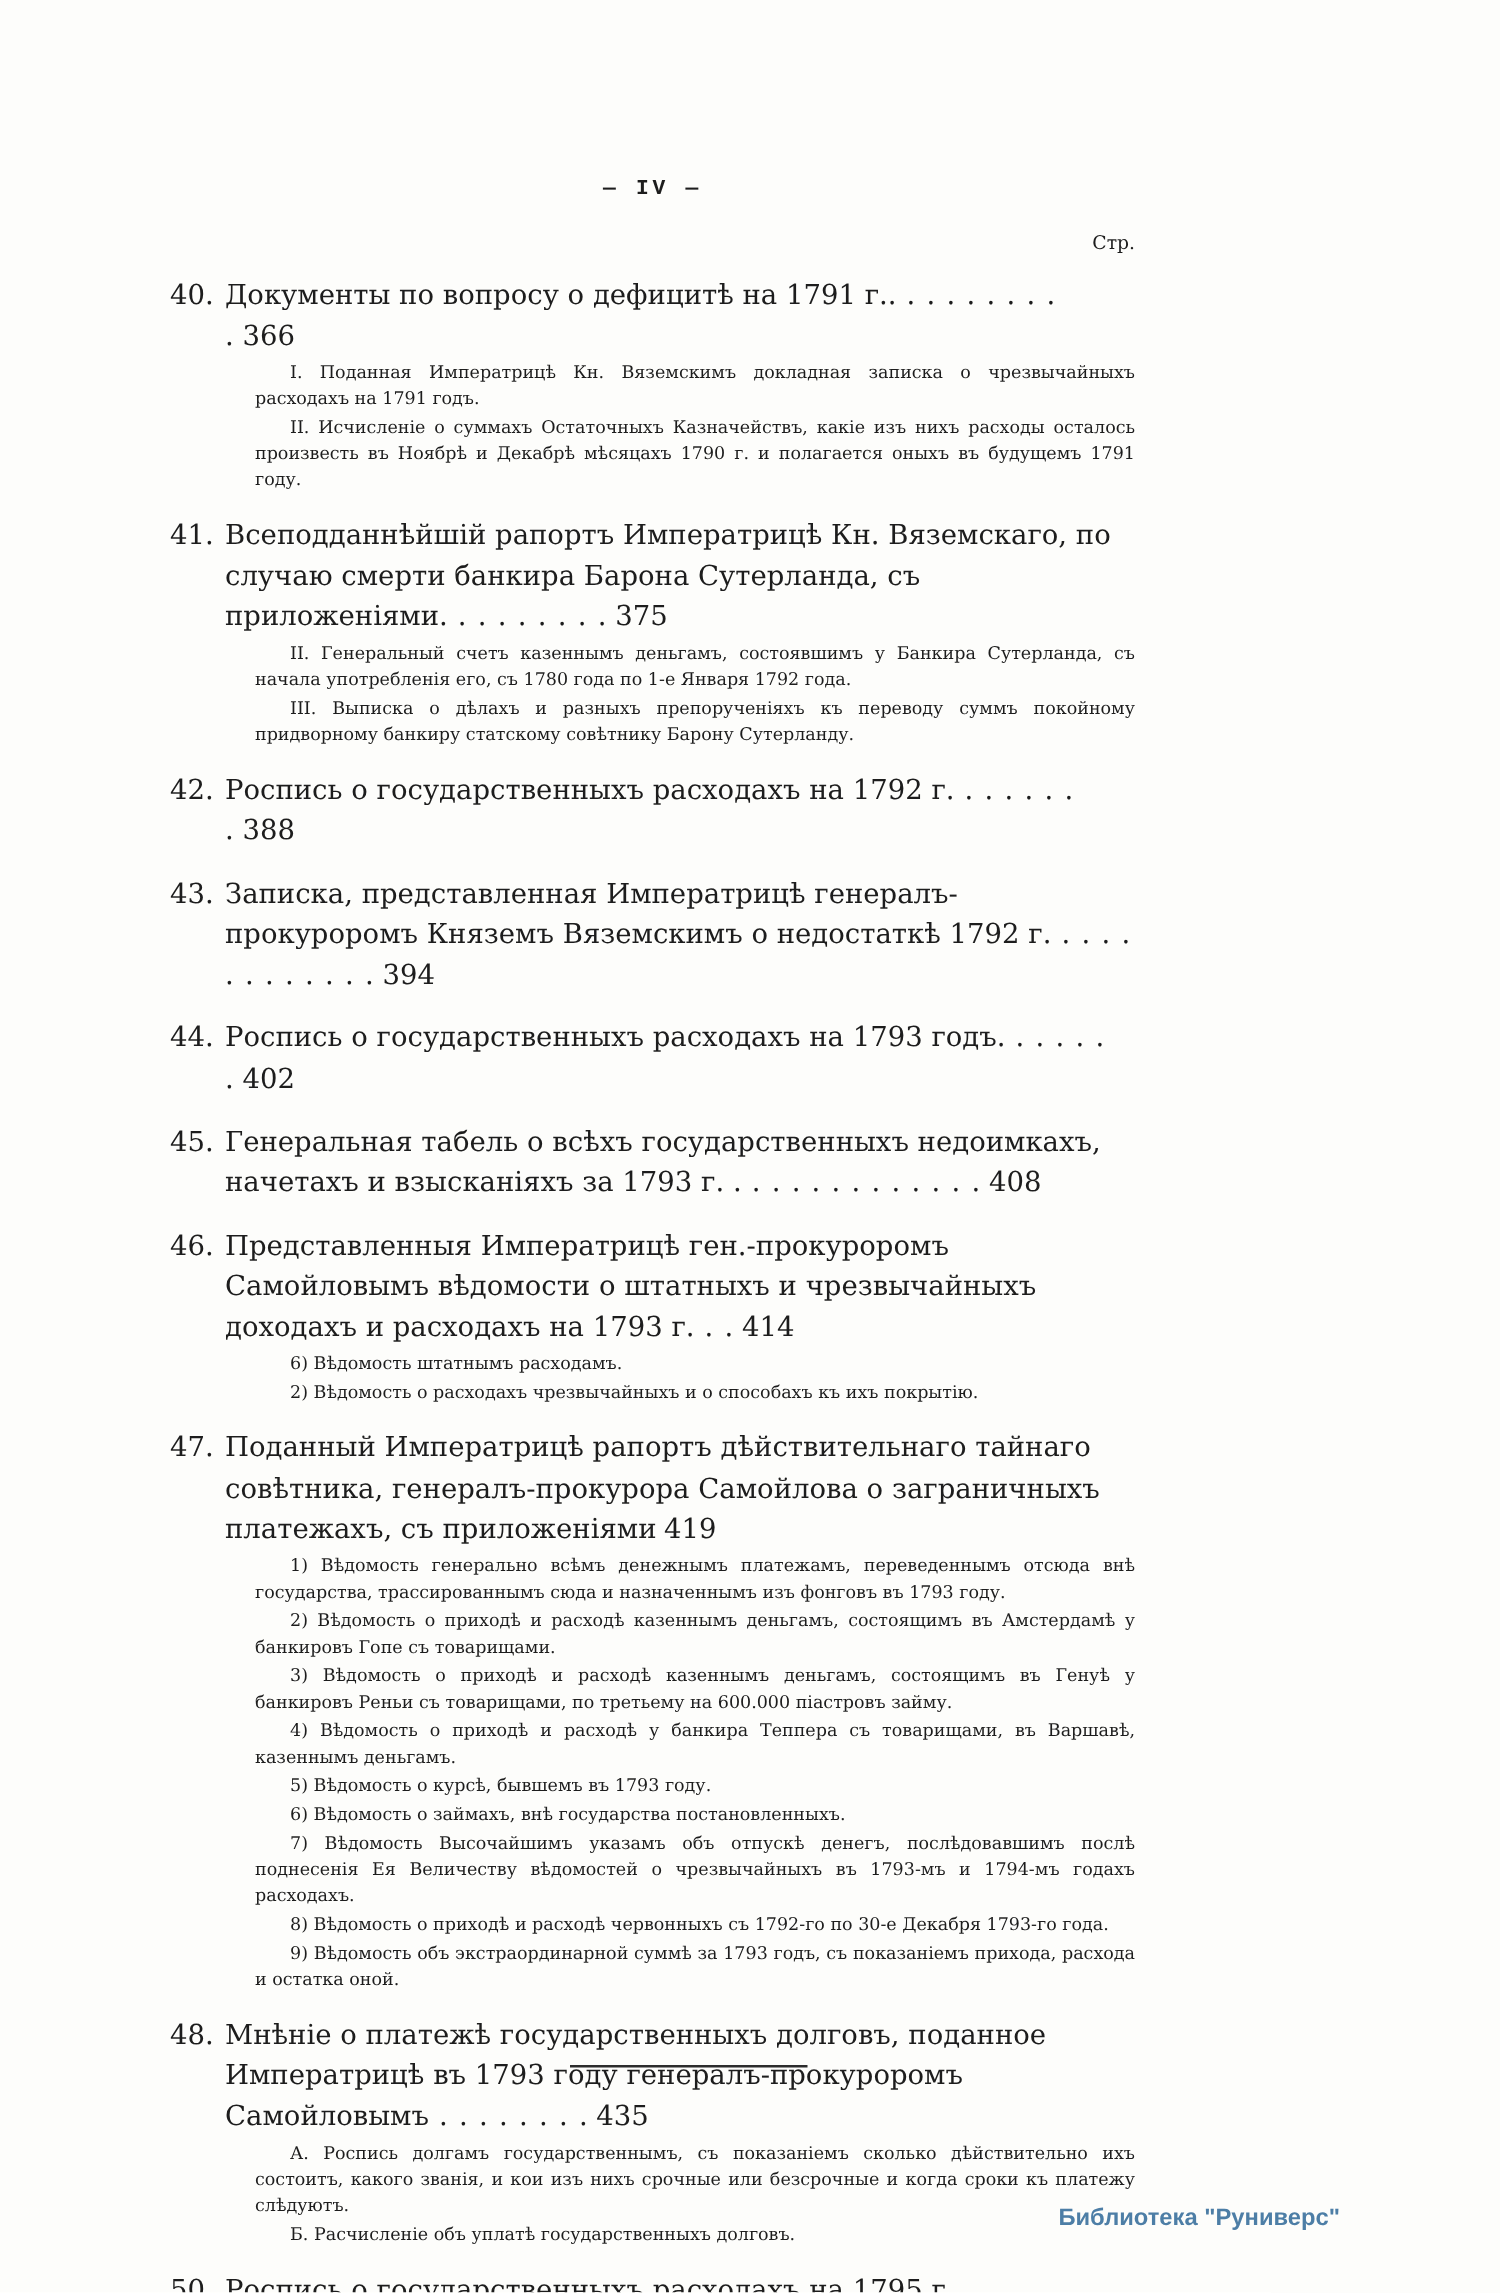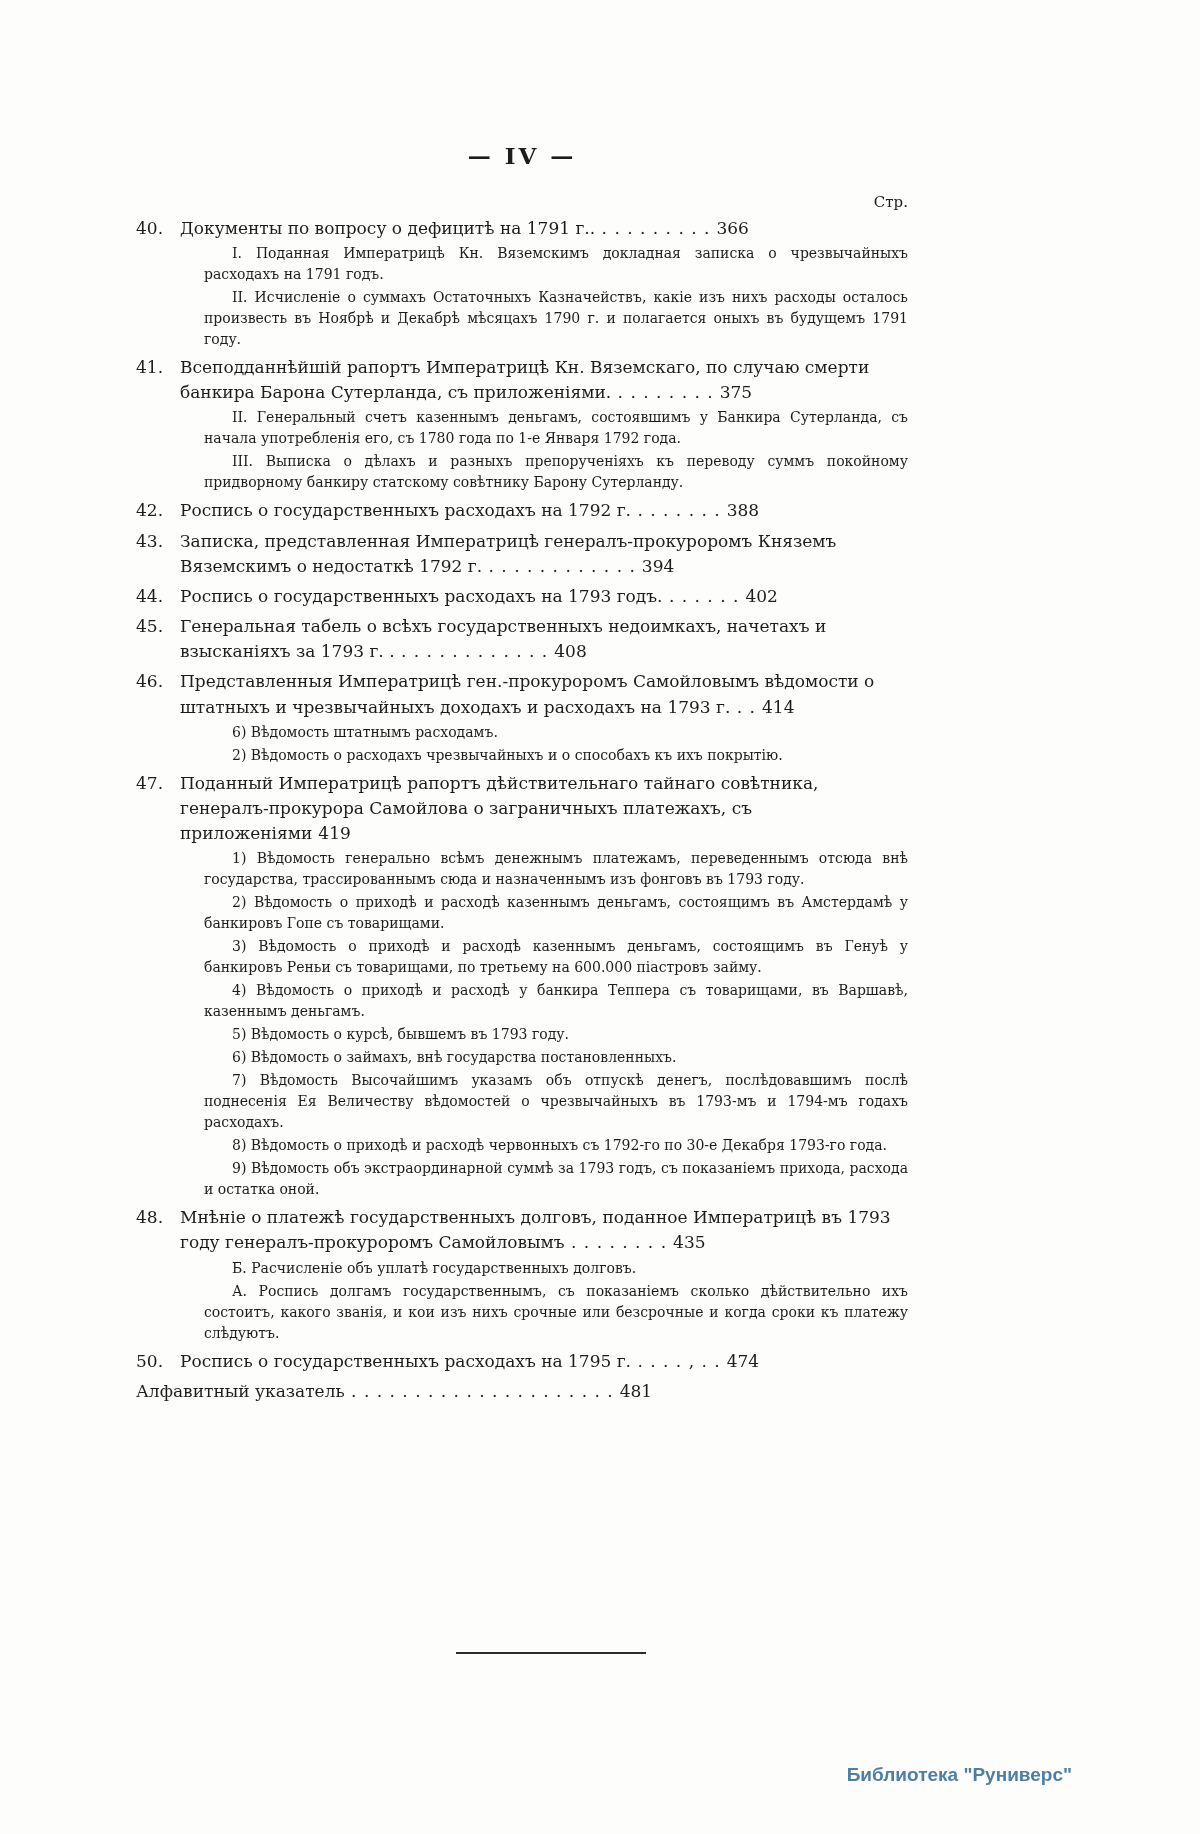--- a/index.html
+++ b/index.html
@@ -15,35 +15,36 @@
     background:#fdfdfb;
     overflow:hidden;
   }
   .content {
     position:absolute;
     left:136px; top:142px;
     width:772px;
   }
   .page-head {
     text-align:center;
-    font-size:23px;
+    font-size:17px;
     letter-spacing:3px;
     font-weight:bold;
+    font-family:Liberation Mono, monospace;
   }
   .col-label {
     text-align:right;
     font-size:15px;
     margin-top:24px;
     margin-bottom:2px;
   }
   .entry {
     display:flex;
-    font-size:17px;
+    font-size:22px;
     line-height:1.48;
-    margin-top:5px;
+    margin-top:18px;
   }
   .entry .num { flex:0 0 44px; }
   .entry .body { flex:1; }
   .dots { letter-spacing:1px; white-space:normal; }
   .pref { padding-left:6px; }
   .subitem {
     font-size:14px;
     line-height:1.5;
     margin:2px 0 2px 68px;
     text-indent:28px;
@@ -116,22 +117,22 @@
         <div class="subitem">4) Вѣдомость о приходѣ и расходѣ у банкира Теппера съ товарищами, въ Варшавѣ, казеннымъ деньгамъ.</div>
         <div class="subitem">5) Вѣдомость о курсѣ, бывшемъ въ 1793 году.</div>
         <div class="subitem">6) Вѣдомость о займахъ, внѣ государства постановленныхъ.</div>
         <div class="subitem">7) Вѣдомость Высочайшимъ указамъ объ отпускѣ денегъ, послѣдовавшимъ послѣ поднесенія Ея Величеству вѣдомостей о чрезвычайныхъ въ 1793-мъ и 1794-мъ годахъ расходахъ.</div>
         <div class="subitem">8) Вѣдомость о приходѣ и расходѣ червонныхъ съ 1792-го по 30-е Декабря 1793-го года.</div>
         <div class="subitem">9) Вѣдомость объ экстраординарной суммѣ за 1793 годъ, съ показаніемъ прихода, расхода и остатка оной.</div>
         <div class="entry">
           <span class="num">48.</span>
           <div class="body"><span class="title">Мнѣніе о платежѣ государственныхъ долговъ, поданное Императрицѣ въ 1793 году генералъ-прокуроромъ Самойловымъ</span><span class="dots"> . . . . . . . .</span><span class="pref">435</span></div>
         </div>
+        <div class="subitem">А. Роспись долгамъ государственнымъ, съ показаніемъ сколько дѣйствительно ихъ состоитъ, какого званія, и кои изъ нихъ срочные или безсрочные и когда сроки къ платежу слѣдуютъ.</div>
         <div class="subitem">Б. Расчисленіе объ уплатѣ государственныхъ долговъ.</div>
-        <div class="subitem">А. Роспись долгамъ государственнымъ, съ показаніемъ сколько дѣйствительно ихъ состоитъ, какого званія, и кои изъ нихъ срочные или безсрочные и когда сроки къ платежу слѣдуютъ.</div>
         <div class="entry">
           <span class="num">50.</span>
           <div class="body"><span class="title">Роспись о государственныхъ расходахъ на 1795 г.</span><span class="dots"> . . . . , . .</span><span class="pref">474</span></div>
         </div>
         <div class="entry no-num">
           <div class="body"><span class="title">Алфавитный указатель</span><span class="dots"> . . . . . . . . . . . . . . . . . . . . .</span><span class="pref">481</span></div>
         </div>
       </div>
   </div>
   <div class="end-rule"></div>

